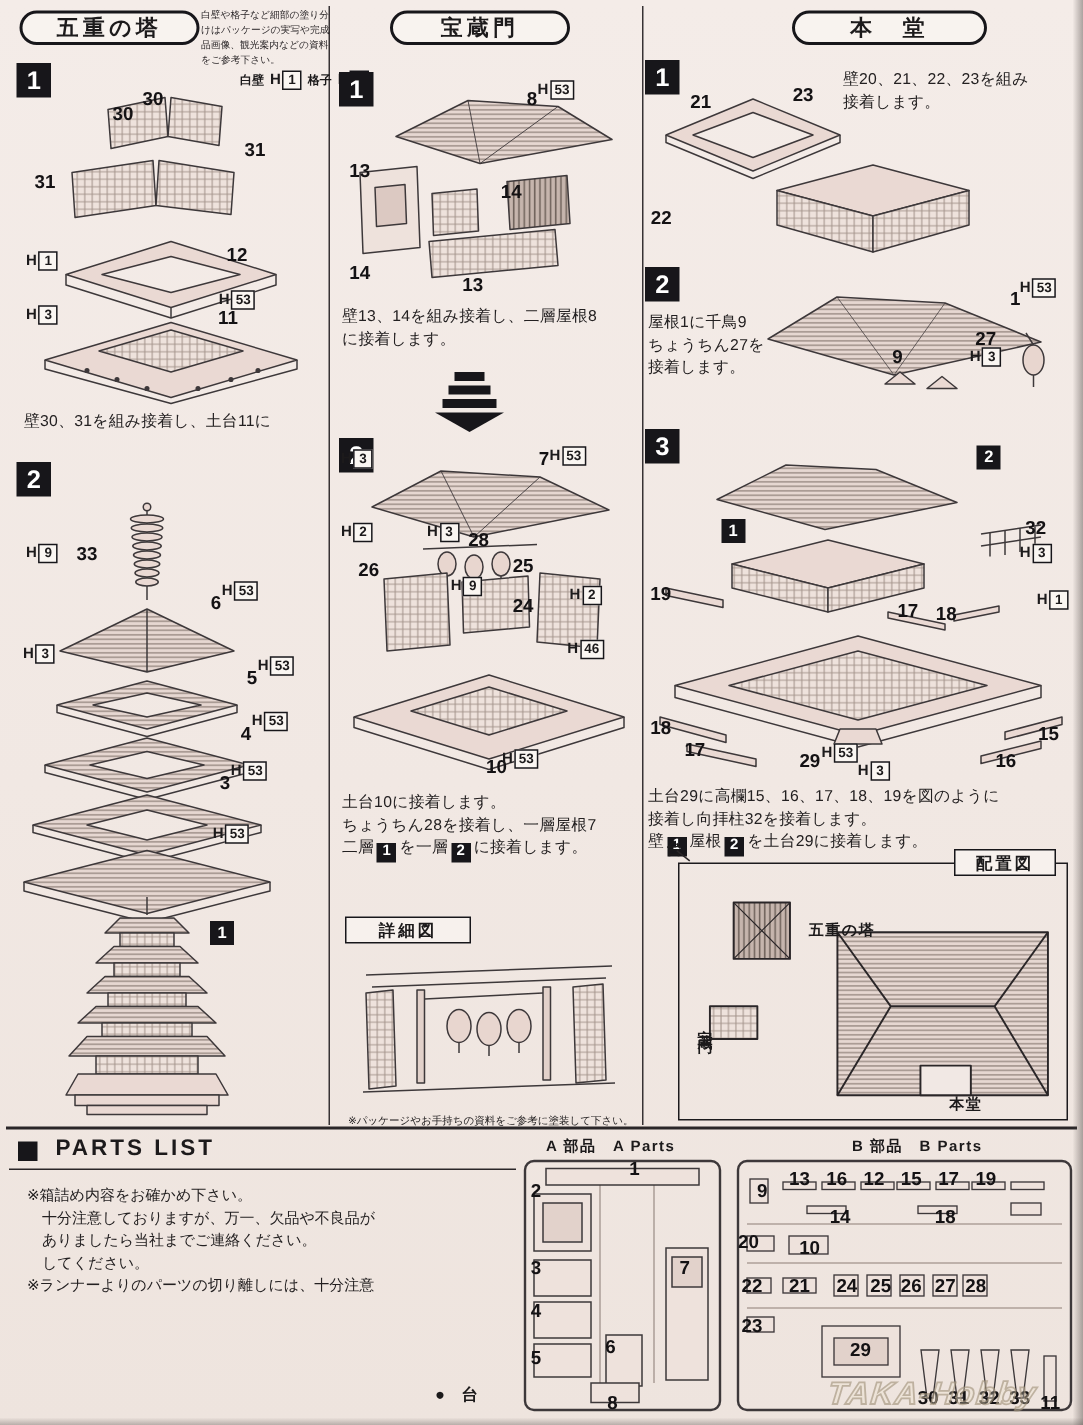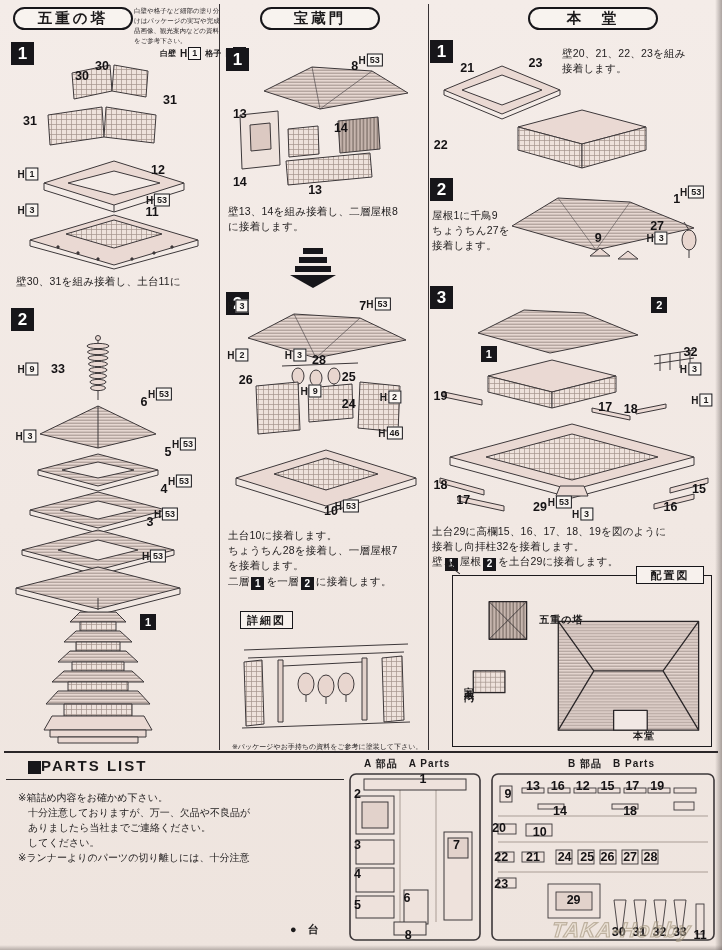--- a/index.html
+++ b/index.html
@@ -315,25 +315,24 @@
     <span class="co co-n" style="left: 53%; top: 94%;">10</span>
     <span class="co co-h" style="left: 61%; top: 92%;">
       <span class="hp">H</span>
       <span class="hb">53</span>
     </span>
   </div>
 
 <div class="caption" style="left:228px;top:528px;width:198px">
   <div>土台10に接着します。</div>
   <div>ちょうちん28を接着し、一層屋根7</div>
-  <div>を接着します。</div>
   <div><span>二層</span><span class="ib">1</span><span>を一層</span><span class="ib">2</span><span>に接着します。</span></div>
 </div>
 
-<div class="boxtitle" style="left:240px;top:611px;width:53px;height:18px">詳細図</div>
+<div class="boxtitle" style="left:230px;top:611px;width:84px;height:18px">詳細図</div>
 
 <div class="diagram" style="left:234px;top:634px;width:184px;height:100px">
   <svg viewBox="0 0 184 100">
     <g class="ink" fill="none">
       <path d="M10,16 L174,10"></path>
       <path d="M14,24 L170,18"></path>
       <path d="M10,28 L28,26 L30,90 L12,92 Z" fill="url(#lat)"></path>
       <path d="M148,24 L168,22 L170,86 L150,88 Z" fill="url(#lat)"></path>
       <rect x="44" y="26" width="5" height="62" fill="#e2d1ca"></rect>
       <rect x="128" y="24" width="5" height="62" fill="#e2d1ca"></rect>
@@ -484,21 +483,21 @@
       <rect x="106" y="46" width="142" height="110" fill="url(#ribs)"></rect>
       <path d="M106,46 L142,96 L106,156 M248,46 L212,96 L248,156 M142,96 L212,96"></path>
       <rect x="162" y="136" width="34" height="20" fill="#f1e8e4"></rect>
     </g>
   </svg>
 <span class="co co-t" style="left: 42%; top: 26%;">五重の塔</span>
     <span class="co co-v" style="left: 6%; top: 63%;">宝蔵門</span>
     <span class="co co-t" style="left: 74%; top: 94%;">本堂</span>
   </div>
 
-<div class="abs" style="left:28px;top:757px;display:flex;align-items:flex-end;gap:0">
+<div class="abs" style="left:12px;top:757px;display:flex;align-items:flex-end;gap:12px">
   <span style="width:13px;height:13px;background:#17161a;display:inline-block"></span>
   <span style="font-weight:700;font-size:15px;letter-spacing:2px">PARTS  LIST</span>
 </div>
 <div class="hline" style="left:6px;top:779px;width:338px;height:1px"></div>
 
 <div class="notes" style="left:18px;top:790px;width:330px">
   <div>※箱詰め内容をお確かめ下さい。</div>
   <div>　十分注意しておりますが、万一、欠品や不良品が</div>
   <div>　ありましたら当社までご連絡ください。</div>
   <div>　してください。</div>

